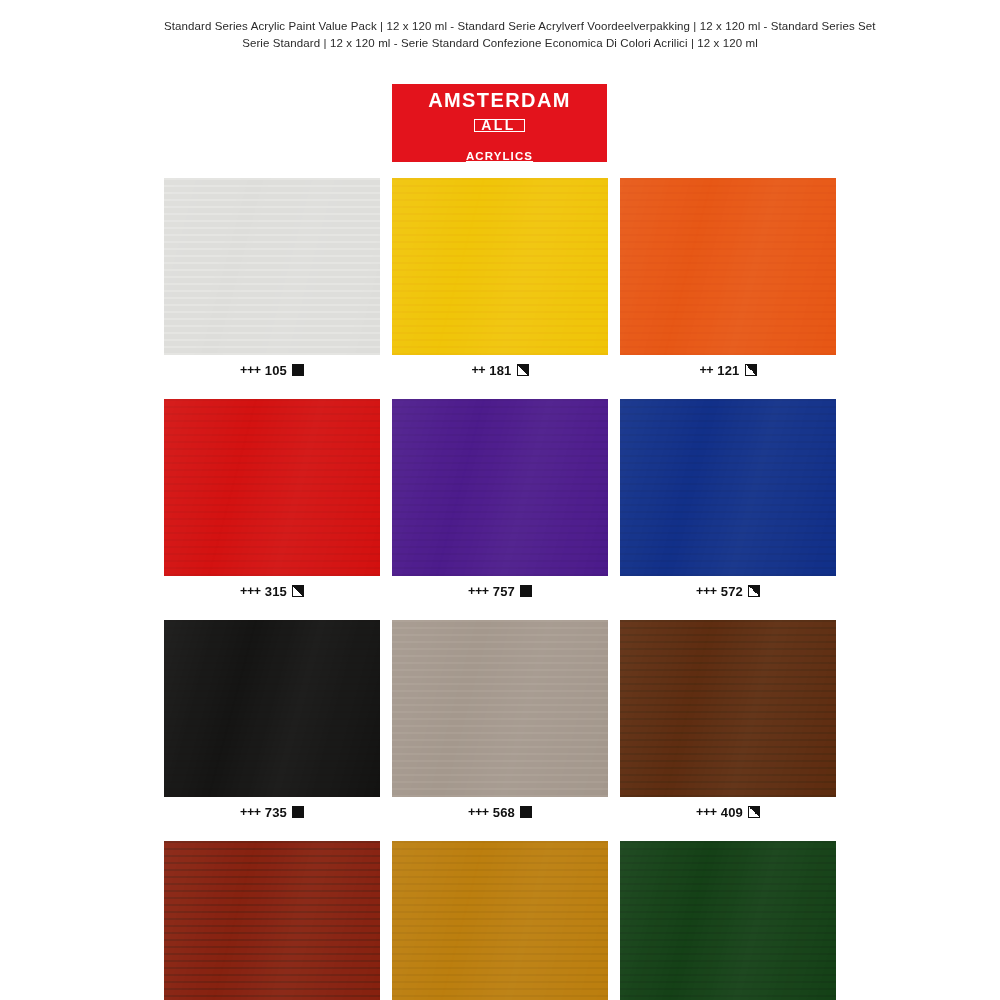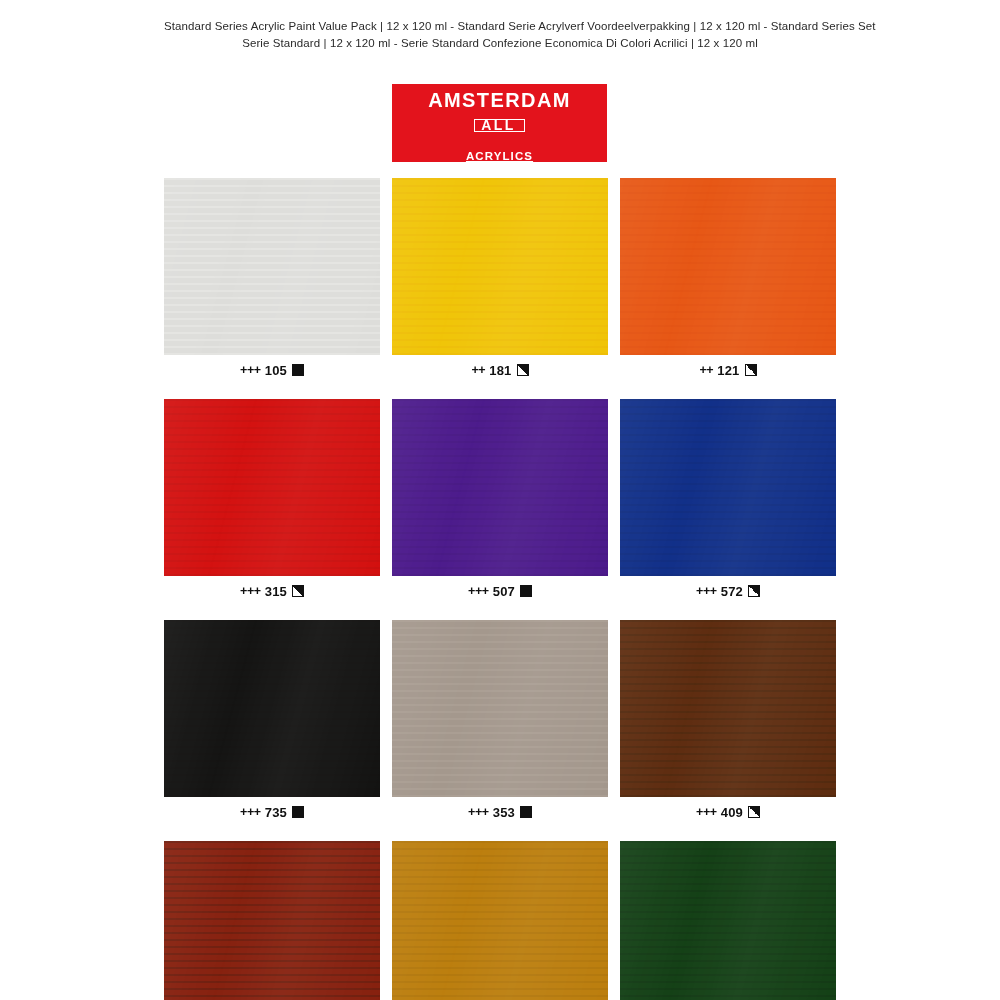--- a/index.html
+++ b/index.html
@@ -219,21 +219,21 @@
           <span class="opa semi"></span>
         </div>
       </div>
       <div class="swatch-cell">
         <div class="swatch" style="background: rgb(106, 42, 168);">
           <div class="tex" style="background: repeating-linear-gradient(0deg, rgb(92, 31, 150) 0px, rgb(92, 31, 150) 2px, rgb(106, 42, 168) 2px, rgb(106, 42, 168) 7px);"></div>
           <div class="tex2" style="background: linear-gradient(105deg, rgba(255, 255, 255, 0.18) 0%, rgba(255, 255, 255, 0.02) 35%, rgba(255, 255, 255, 0.14) 60%, rgba(255, 255, 255, 0) 100%);"></div>
         </div>
         <div class="caption">
           <span class="plus">+++</span>
-          <span class="num">507</span>
+          <span class="num">757</span>
           <span class="opa opaque"></span>
         </div>
       </div>
       <div class="swatch-cell">
         <div class="swatch" style="background: rgb(27, 71, 165);">
           <div class="tex" style="background: repeating-linear-gradient(0deg, rgb(22, 57, 144) 0px, rgb(22, 57, 144) 2px, rgb(27, 71, 165) 2px, rgb(27, 71, 165) 7px);"></div>
           <div class="tex2" style="background: linear-gradient(105deg, rgba(255, 255, 255, 0.18) 0%, rgba(255, 255, 255, 0.02) 35%, rgba(255, 255, 255, 0.14) 60%, rgba(255, 255, 255, 0) 100%);"></div>
         </div>
         <div class="caption">
           <span class="plus">+++</span>
@@ -252,21 +252,21 @@
           <span class="opa opaque"></span>
         </div>
       </div>
       <div class="swatch-cell">
         <div class="swatch" style="background: rgb(188, 178, 169);">
           <div class="tex" style="background: repeating-linear-gradient(0deg, rgb(205, 196, 187) 0px, rgb(205, 196, 187) 2px, rgb(188, 178, 169) 2px, rgb(188, 178, 169) 7px);"></div>
           <div class="tex2" style="background: linear-gradient(105deg, rgba(255, 255, 255, 0.18) 0%, rgba(255, 255, 255, 0.02) 35%, rgba(255, 255, 255, 0.14) 60%, rgba(255, 255, 255, 0) 100%);"></div>
         </div>
         <div class="caption">
           <span class="plus">+++</span>
-          <span class="num">353</span>
+          <span class="num">568</span>
           <span class="opa opaque"></span>
         </div>
       </div>
       <div class="swatch-cell">
         <div class="swatch" style="background: rgb(125, 68, 24);">
           <div class="tex" style="background: repeating-linear-gradient(0deg, rgb(79, 42, 16) 0px, rgb(79, 42, 16) 2px, rgb(125, 68, 24) 2px, rgb(125, 68, 24) 7px);"></div>
           <div class="tex2" style="background: linear-gradient(105deg, rgba(255, 255, 255, 0.18) 0%, rgba(255, 255, 255, 0.02) 35%, rgba(255, 255, 255, 0.14) 60%, rgba(255, 255, 255, 0) 100%);"></div>
         </div>
         <div class="caption">
           <span class="plus">+++</span>

